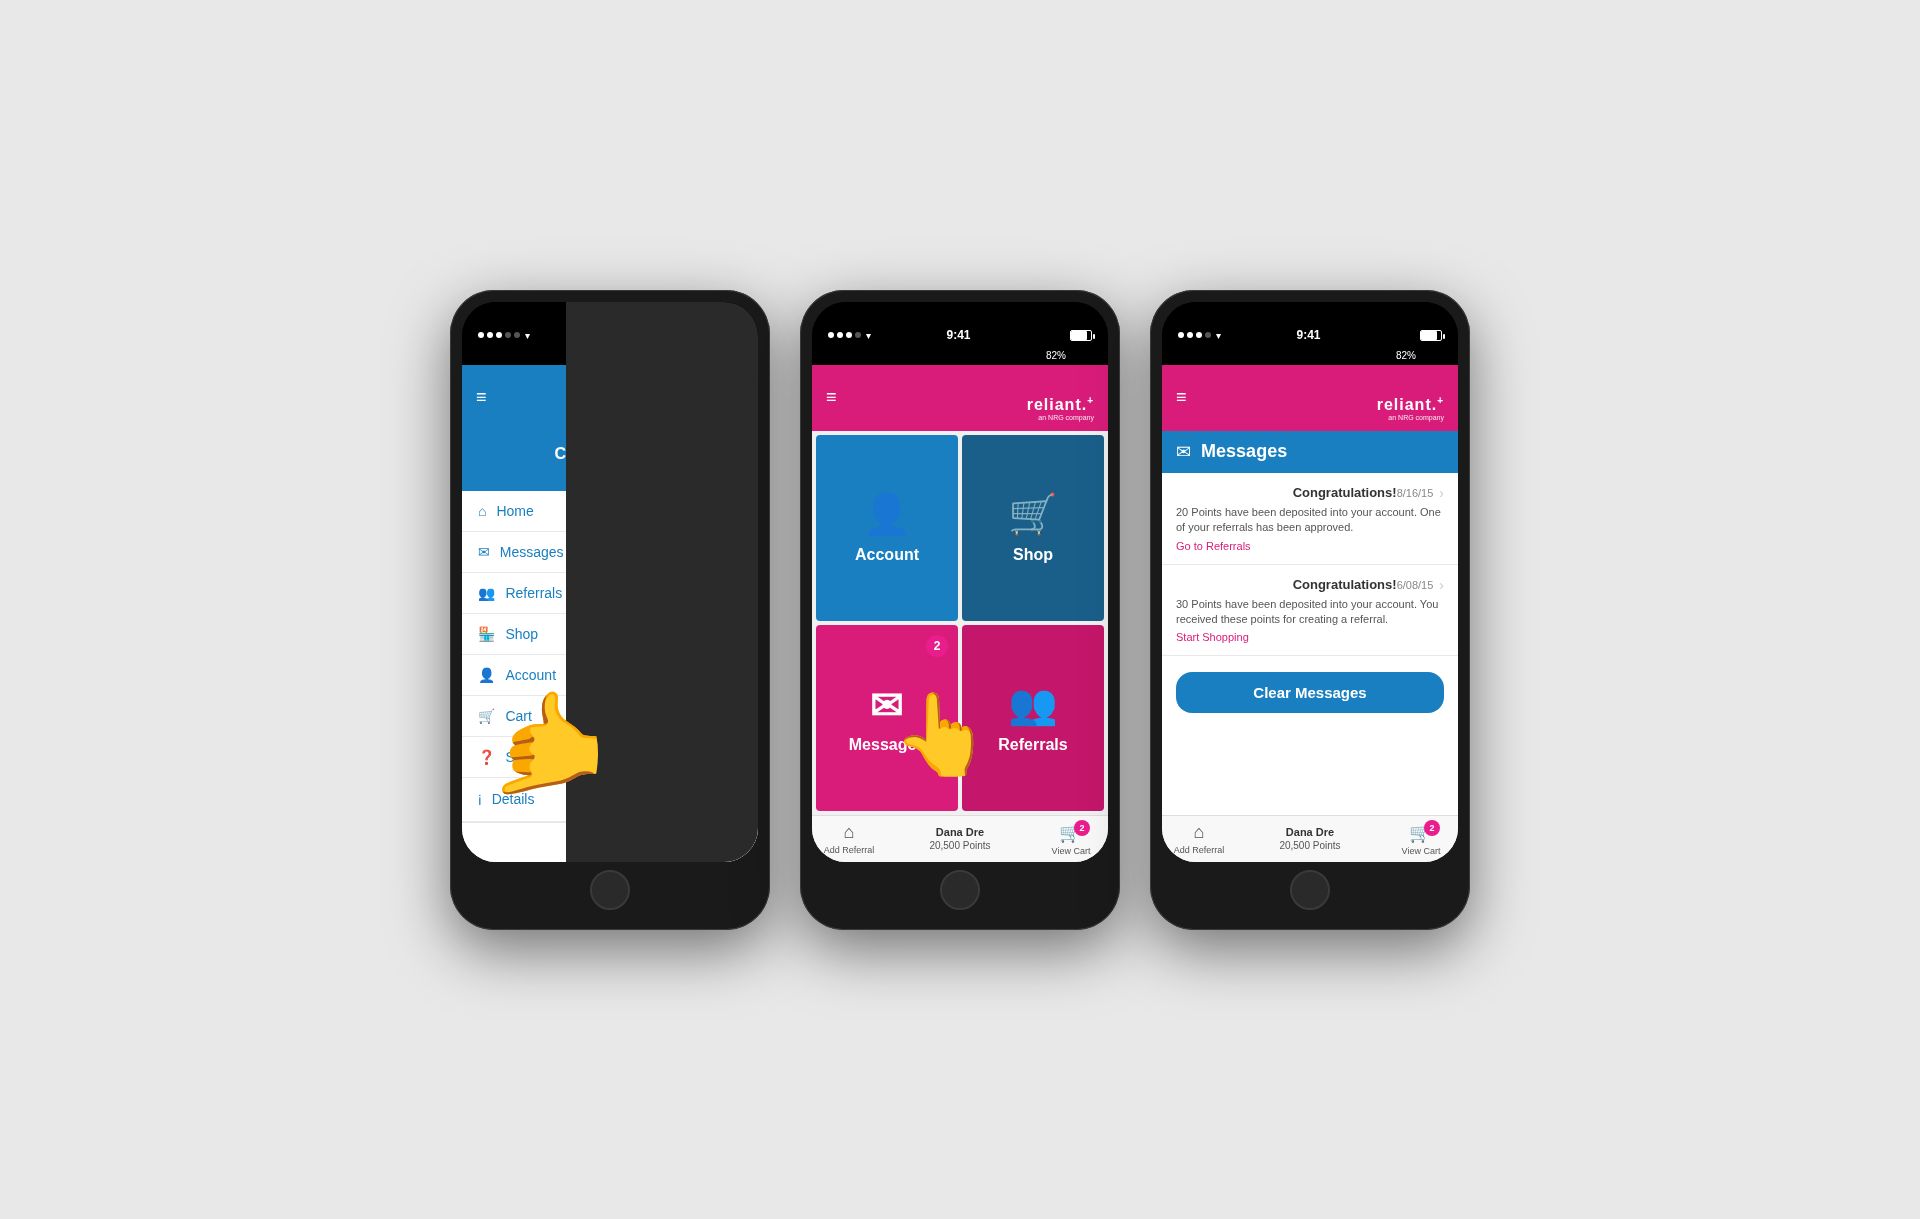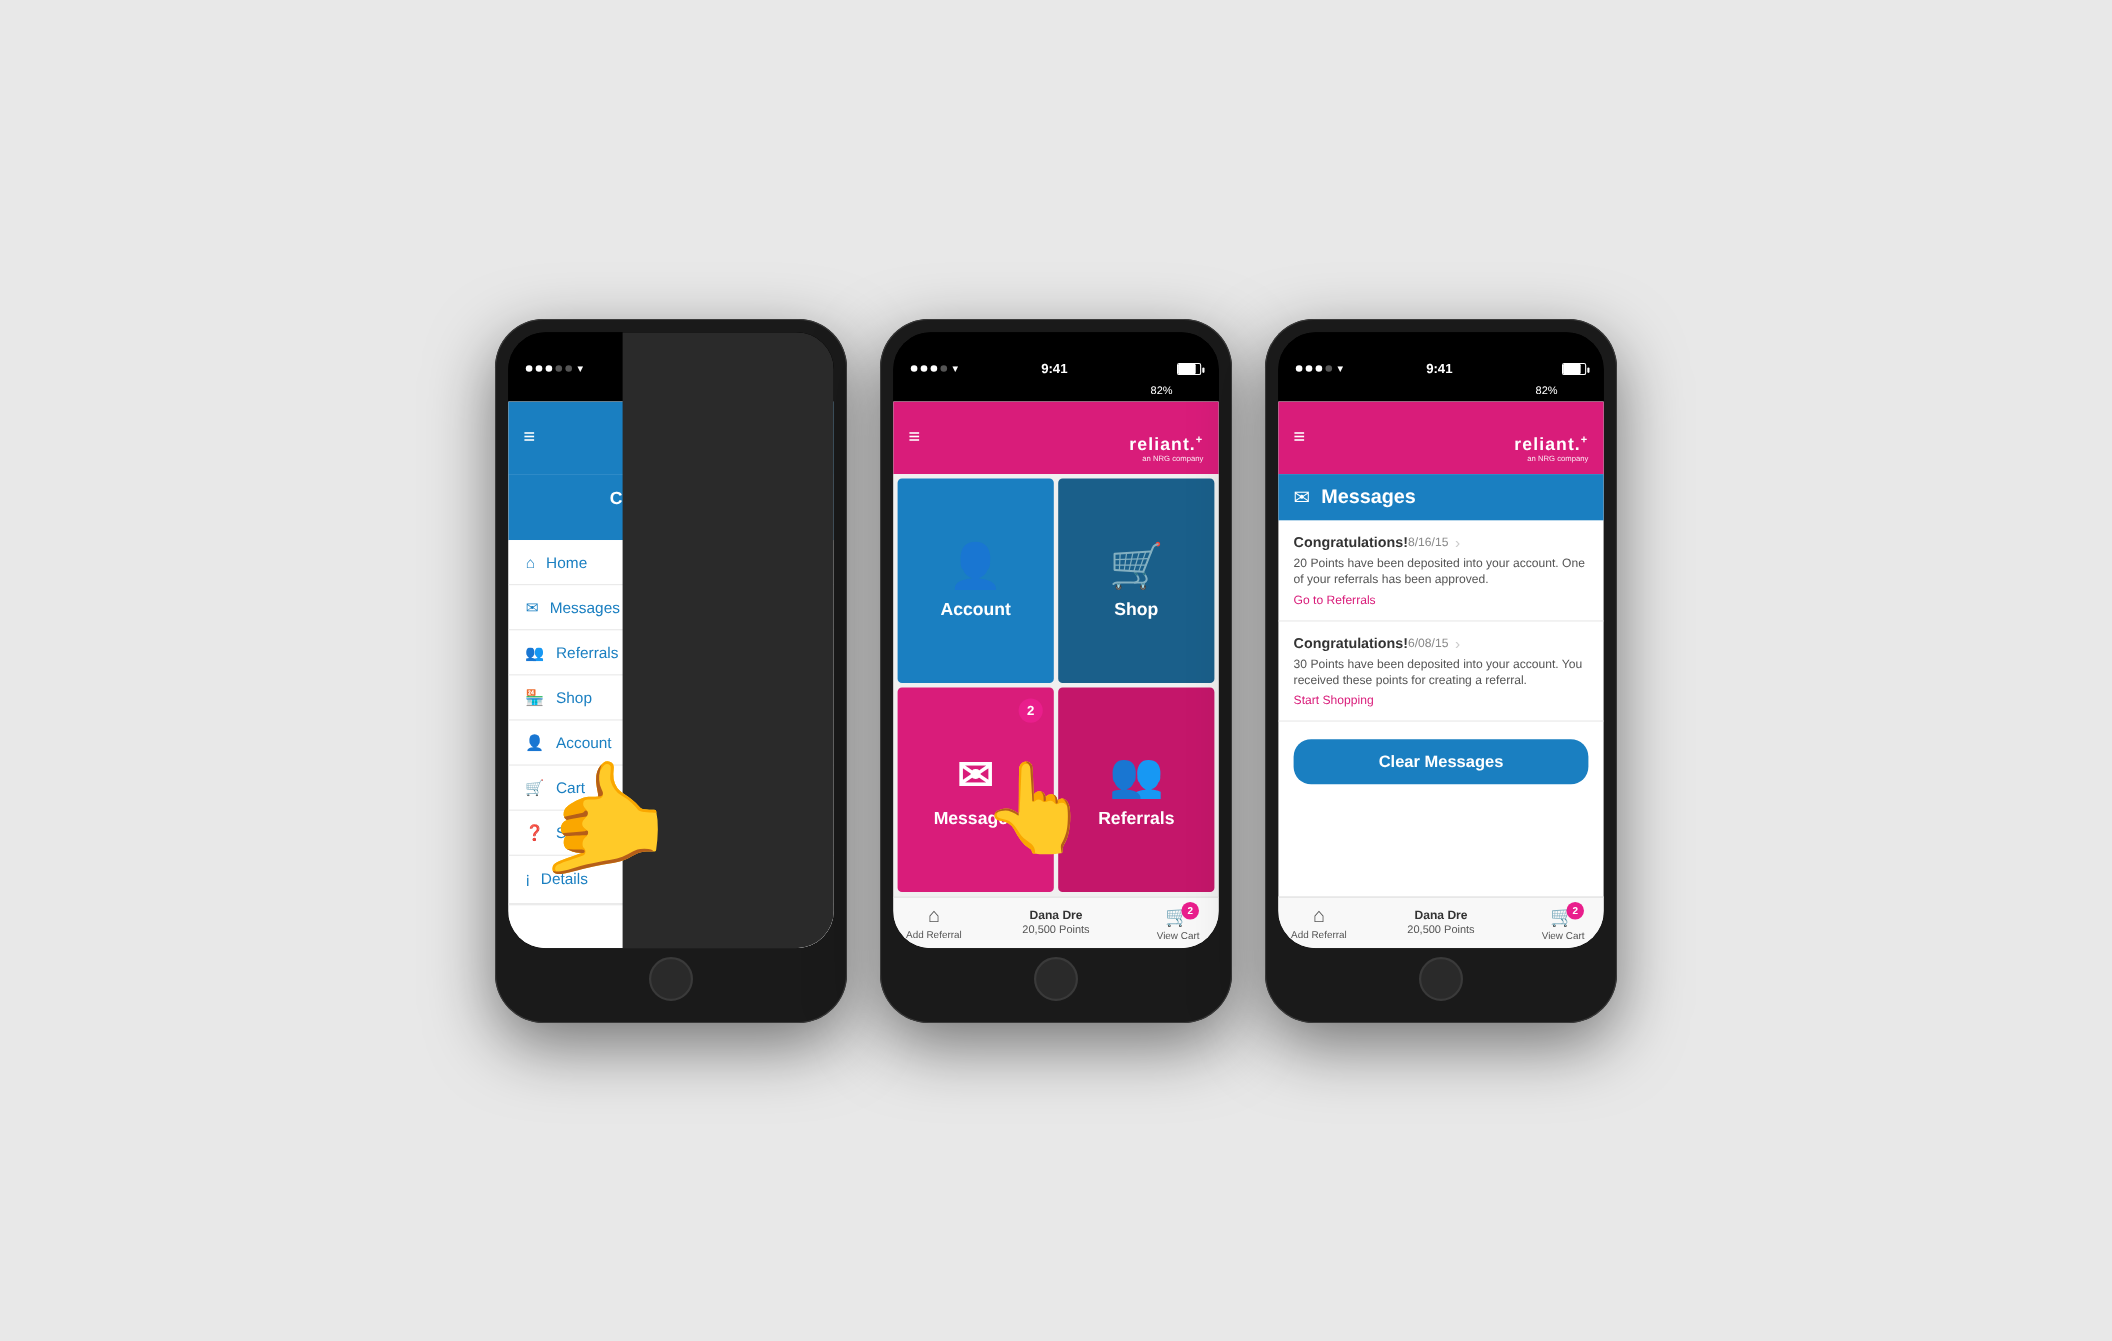--- a/index.html
+++ b/index.html
@@ -246,21 +246,21 @@
       gap: 10px;
       flex-shrink: 0;
     }
     .messages-title { color: #fff; font-size: 18px; font-weight: 600; }
     .message-card {
       padding: 12px 14px;
       border-bottom: 1px solid #e8e8e8;
     }
     .msg-top {
       display: flex;
-      justify-content: flex-start;
+      justify-content: flex-end;
       align-items: flex-start;
       margin-bottom: 4px;
     }
     .msg-title { font-size: 13px; font-weight: 700; color: #333; }
     .msg-date { font-size: 11px; color: #888; }
     .msg-body { font-size: 11px; color: #555; line-height: 1.4; }
     .msg-link { color: #d91c7a; font-size: 11px; font-weight: 400; margin-top: 4px; display: block; cursor: pointer; }
     .msg-arrow { color: #ccc; font-size: 14px; }
     .msg-top-right { display: flex; align-items: center; gap: 6px; }
     .clear-btn {

